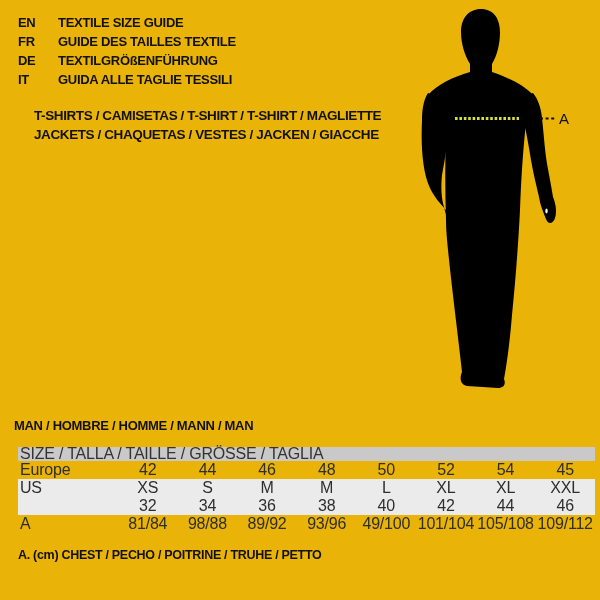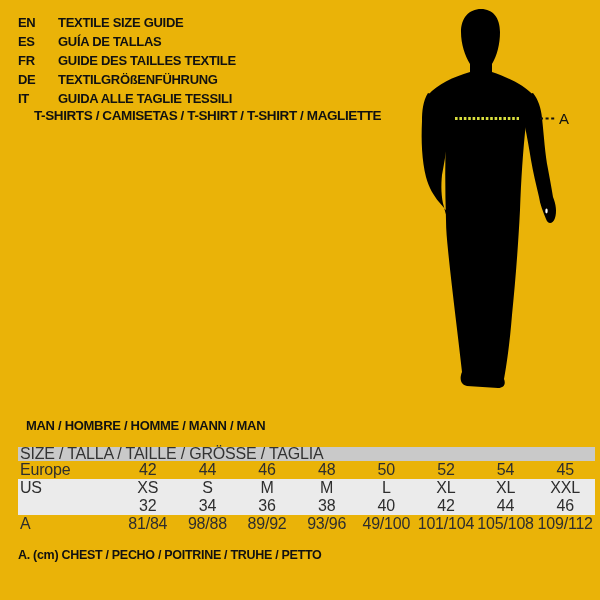--- a/index.html
+++ b/index.html
@@ -10,21 +10,21 @@
   
   .lang-block{position:absolute;left:18px;top:13px;}
   .lang-row{height:19px;line-height:19px;font-size:13px;font-weight:bold;letter-spacing:-0.3px;white-space:nowrap;}
   .lang-code{display:inline-block;width:40px;}
   
   .categories{position:absolute;left:18px;top:106px;font-size:13.5px;font-weight:bold;letter-spacing:-0.4px;}
   .categories div{height:19px;line-height:19px;white-space:nowrap;margin-left:16px;}
   
   .figure{position:absolute;left:400px;top:5px;width:170px;height:390px;}
   
-  .section-title{position:absolute;left:26px;top:418px;font-size:13px;font-weight:bold;letter-spacing:-0.3px;white-space:nowrap;}
+  .section-title{position:absolute;left:14px;top:418px;font-size:13px;font-weight:bold;letter-spacing:-0.3px;white-space:nowrap;}
   
   .size-table{
     position:absolute;left:18px;top:447px;width:577px;
     border-collapse:collapse;table-layout:fixed;
     font-size:16px;color:#2e2e2e;letter-spacing:-0.2px;
   }
   .size-table col.label-col{width:100px;}
   .size-table th{
     text-align:left;font-weight:normal;height:14px;line-height:14px;
     padding:0 0 0 2px;color:#333;
@@ -35,28 +35,28 @@
   
   .footnote{position:absolute;left:18px;top:548px;font-size:12.5px;font-weight:bold;letter-spacing:-0.3px;white-space:nowrap;}
 </style>
 </head>
 <body>
 
 <div class="canvas">
 
   <div class="lang-block" id="lang-list">
       <div class="lang-row"><span class="lang-code">EN</span><span>TEXTILE SIZE GUIDE</span></div>
-      <div class="lang-row"><span class="lang-code">ES</span><span>GUÍA DE TALLAS</span></div>
       <div class="lang-row"><span class="lang-code">FR</span><span>GUIDE DES TAILLES TEXTILE</span></div>
       <div class="lang-row"><span class="lang-code">DE</span><span>TEXTILGRÖßENFÜHRUNG</span></div>
       <div class="lang-row"><span class="lang-code">IT</span><span>GUIDA ALLE TAGLIE TESSILI</span></div>
     </div>
 
   <div class="categories">
     <div>T-SHIRTS / CAMISETAS / T-SHIRT / T-SHIRT / MAGLIETTE</div>
+    <div>JACKETS / CHAQUETAS / VESTES / JACKEN / GIACCHE</div>
   </div>
 
   <svg class="figure" viewBox="0 0 170 390" xmlns="http://www.w3.org/2000/svg">
 
     <path d="M81,4 C93,4 100,13 100,27 C100,39 97,51 92,59 L92,67
          C107,72 124,80 133,90 C130,98 128,108 126,118
          C123,145 121,175 120,205 C118,245 115,280 112,310
          C110,335 107,358 104,374 C106,379 104,383 98,383
          L67,381 C61,380 59,374 62,367
          C58,330 52,285 48,245 C47,235 46,225 46,215

